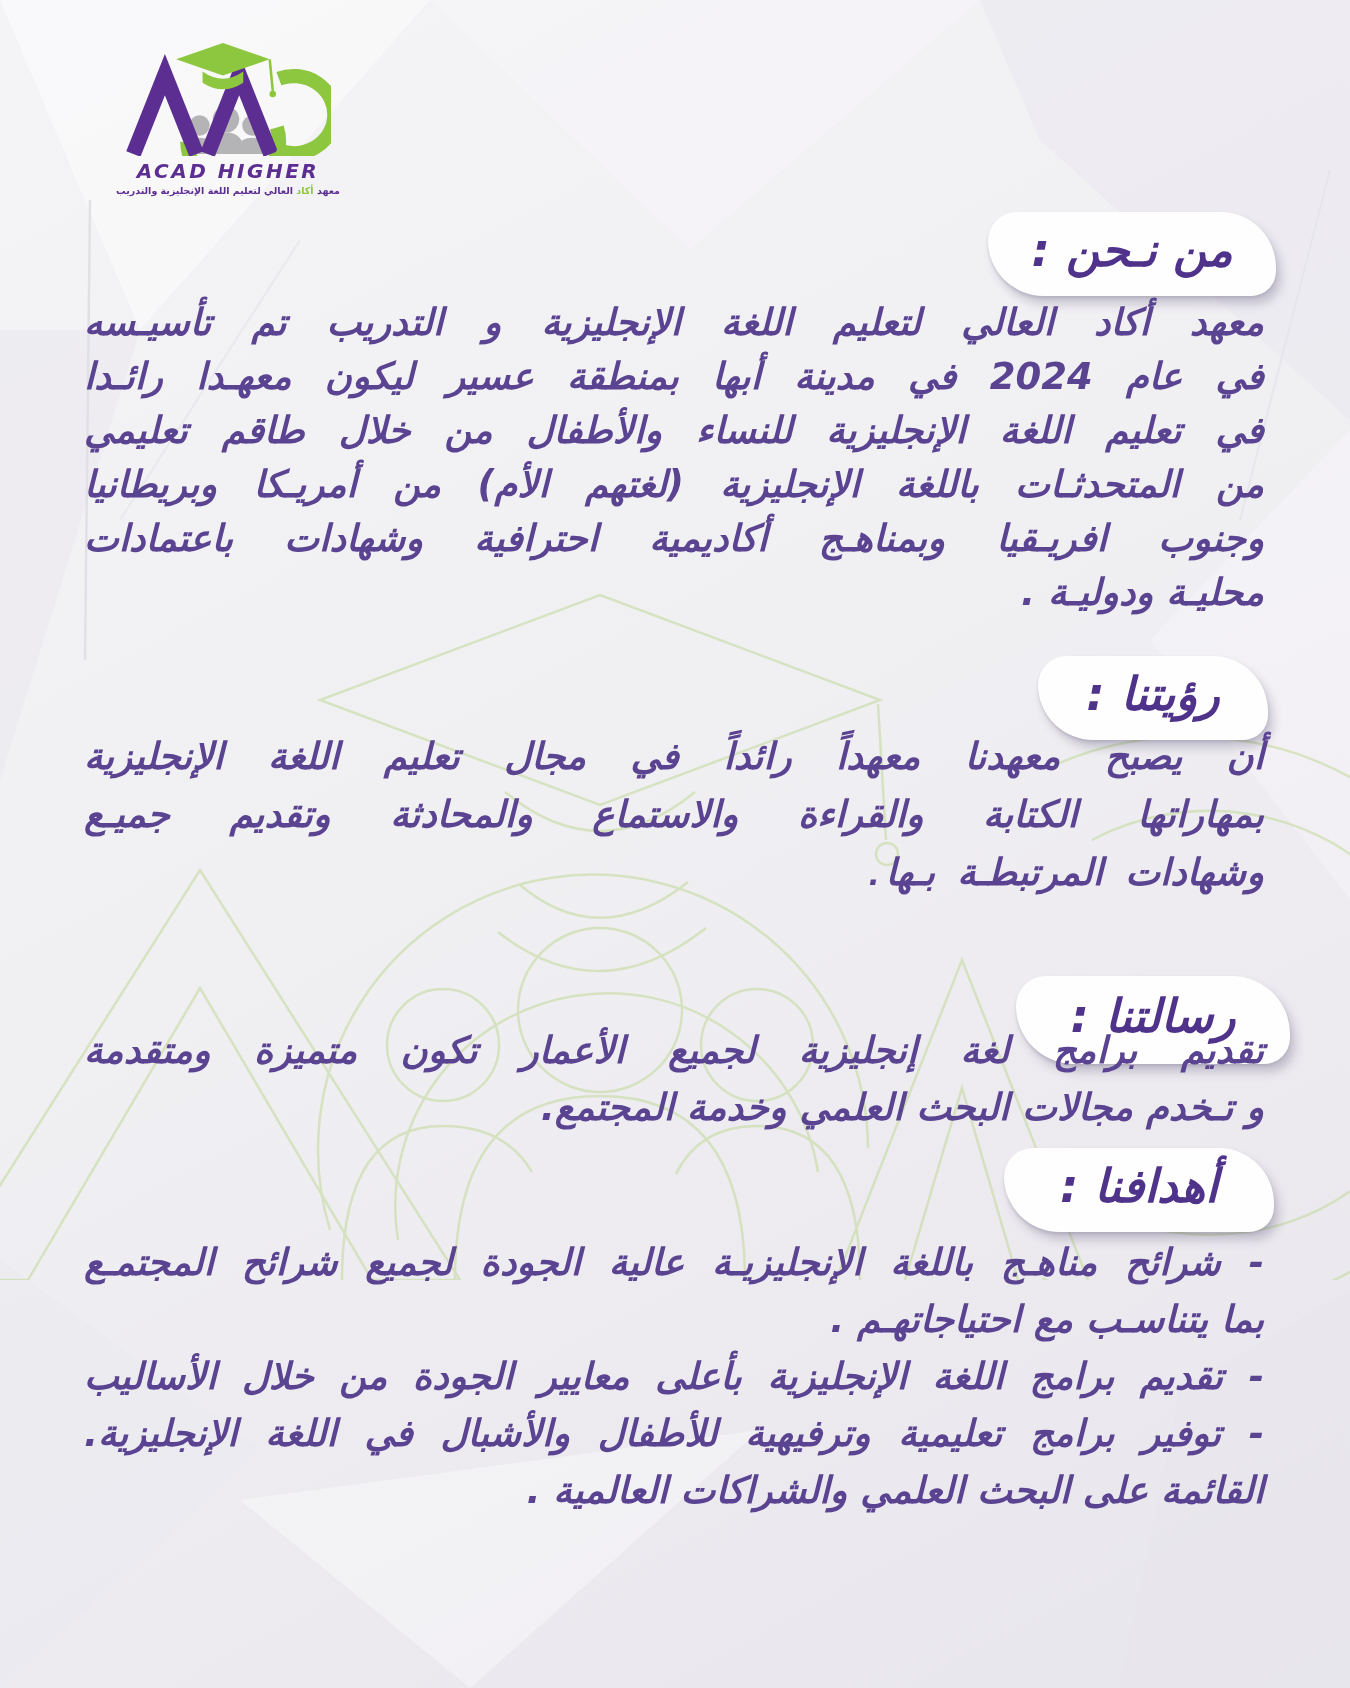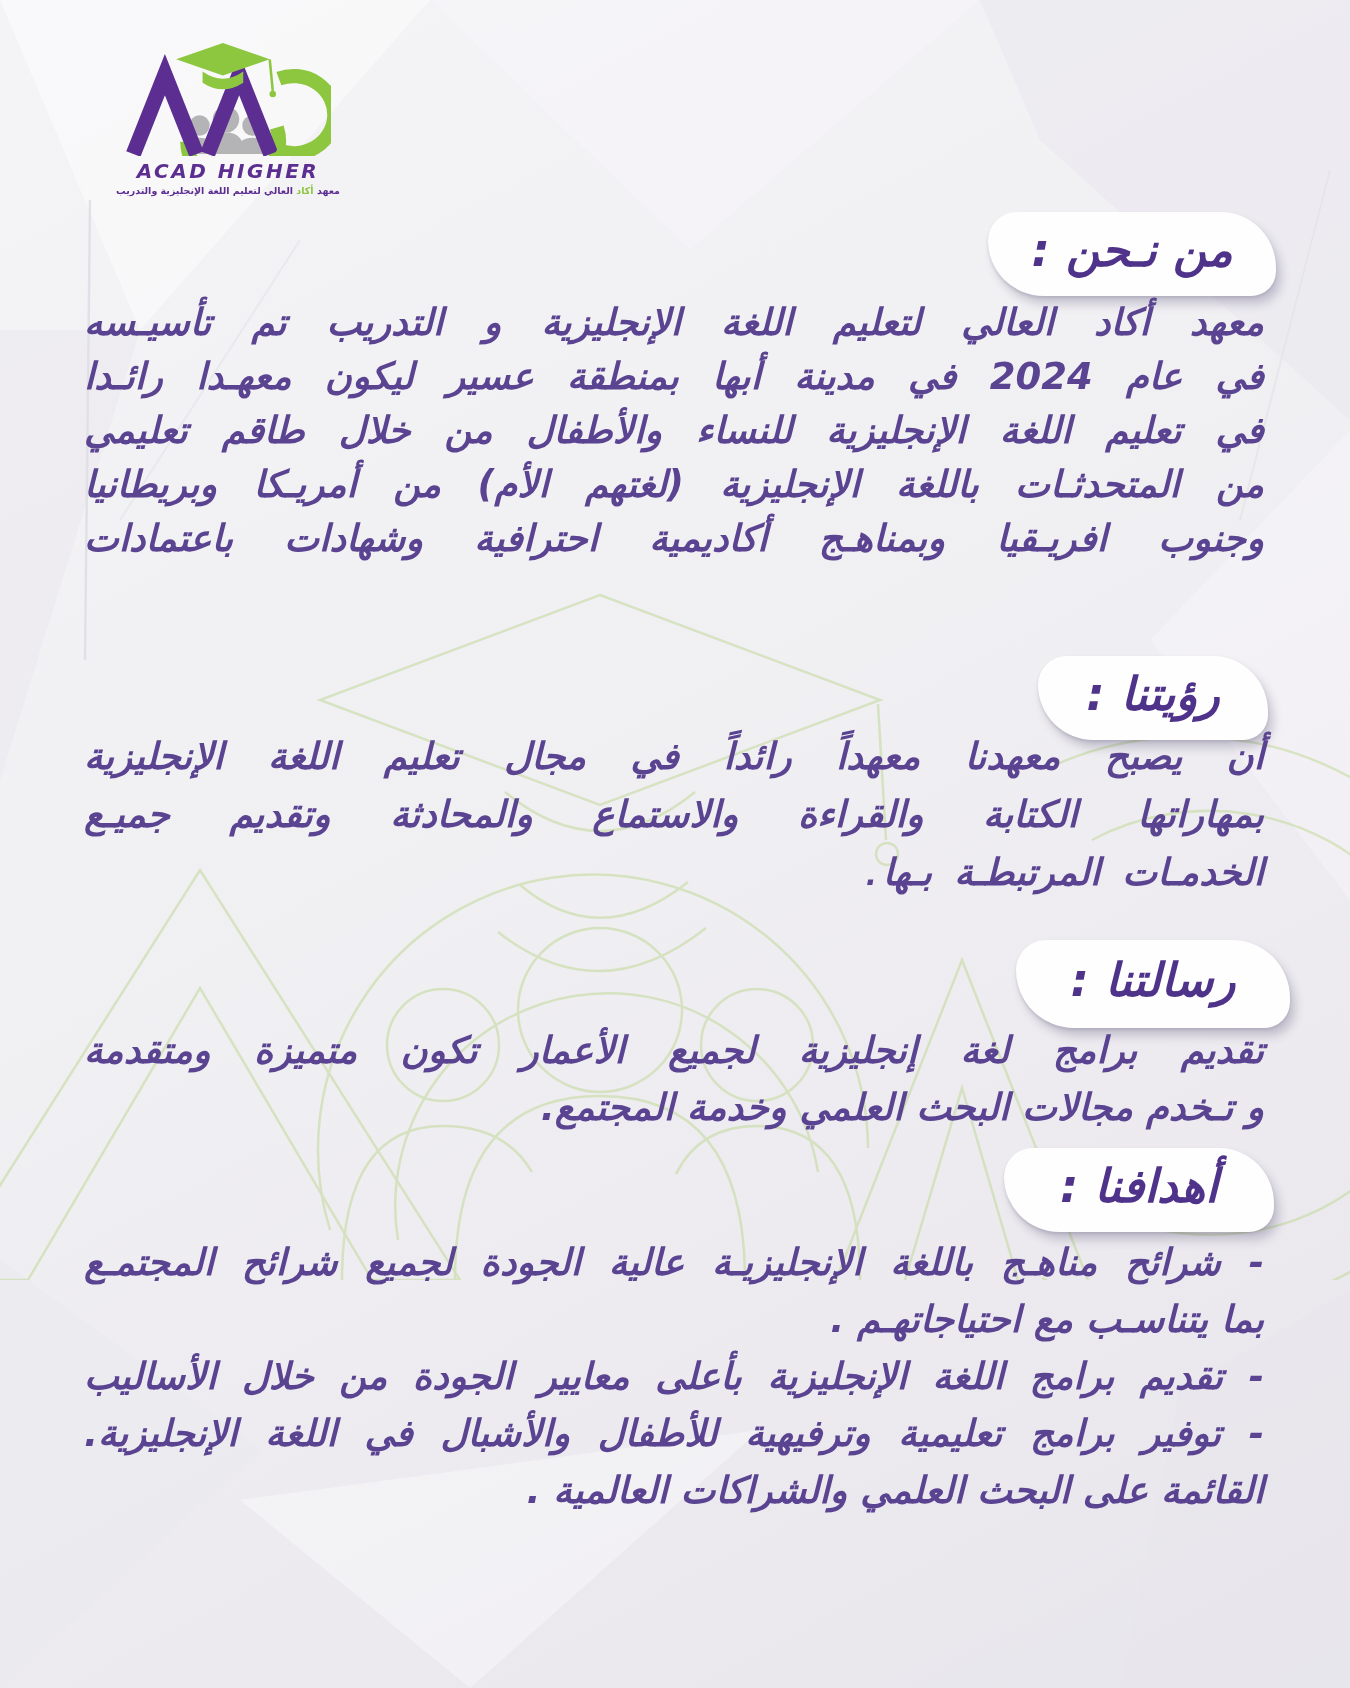--- a/index.html
+++ b/index.html
@@ -125,32 +125,33 @@
 
   <div class="banner" style="left:988px;top:212px;width:288px;height:84px;text-align:right;">
     <span class="title">من نـحن :</span>
   </div>
   <div class="para about" style="top:296px;">
     <div class="line">معهد أكاد العالي لتعليم اللغة الإنجليزية و التدريب تم تأسيـسه</div>
     <div class="line">في عام 2024 في مدينة أبها بمنطقة عسير ليكون معهـدا رائـدا</div>
     <div class="line">في تعليم اللغة الإنجليزية للنساء والأطفال من خلال طاقم تعليمي</div>
     <div class="line">من المتحدثـات باللغة الإنجليزية (لغتهم الأم) من أمريـكا وبريطانيا</div>
     <div class="line">وجنوب افريـقيا وبمناهـج أكاديمية احترافية وشهادات باعتمادات</div>
+    <div class="line endline" style="padding-left:0;padding-right:0;padding-inline-start:0;padding-inline-end:38px;">محليـة ودوليـة .</div>
   </div>
 
   <div class="banner" style="left:1038px;top:656px;width:230px;height:84px;">
     <span class="title">رؤيتنا :</span>
   </div>
   <div class="para vision" style="top:730px;font-family:Liberation Mono, monospace;">
     <div class="line">أن يصبح معهدنا معهداً رائداً في مجال تعليم اللغة الإنجليزية</div>
     <div class="line">بمهاراتها الكتابة والقراءة والاستماع والمحادثة وتقديم جميـع</div>
-    <div class="line endline">الخدمـات المرتبطـة بـها.</div>
+    <div class="line endline">وشهادات المرتبطـة بـها.</div>
   </div>
 
-  <div class="banner" style="left:1016px;top:940px;width:274px;height:88px;">
+  <div class="banner" style="left:1016px;top:976px;width:274px;height:88px;">
     <span class="title">رسالتنا :</span>
   </div>
   <div class="para mission" style="top:1022px;">
     <div class="line">تقديم برامج لغة إنجليزية لجميع الأعمار تكون متميزة ومتقدمة</div>
     <div class="line endline" style="padding-inline-end:40px;">و تـخدم مجالات البحث العلمي وخدمة المجتمع.</div>
   </div>
 
   <div class="banner" style="left:1004px;top:1148px;width:270px;height:84px;">
     <span class="title">أهدافنا :</span>
   </div>

